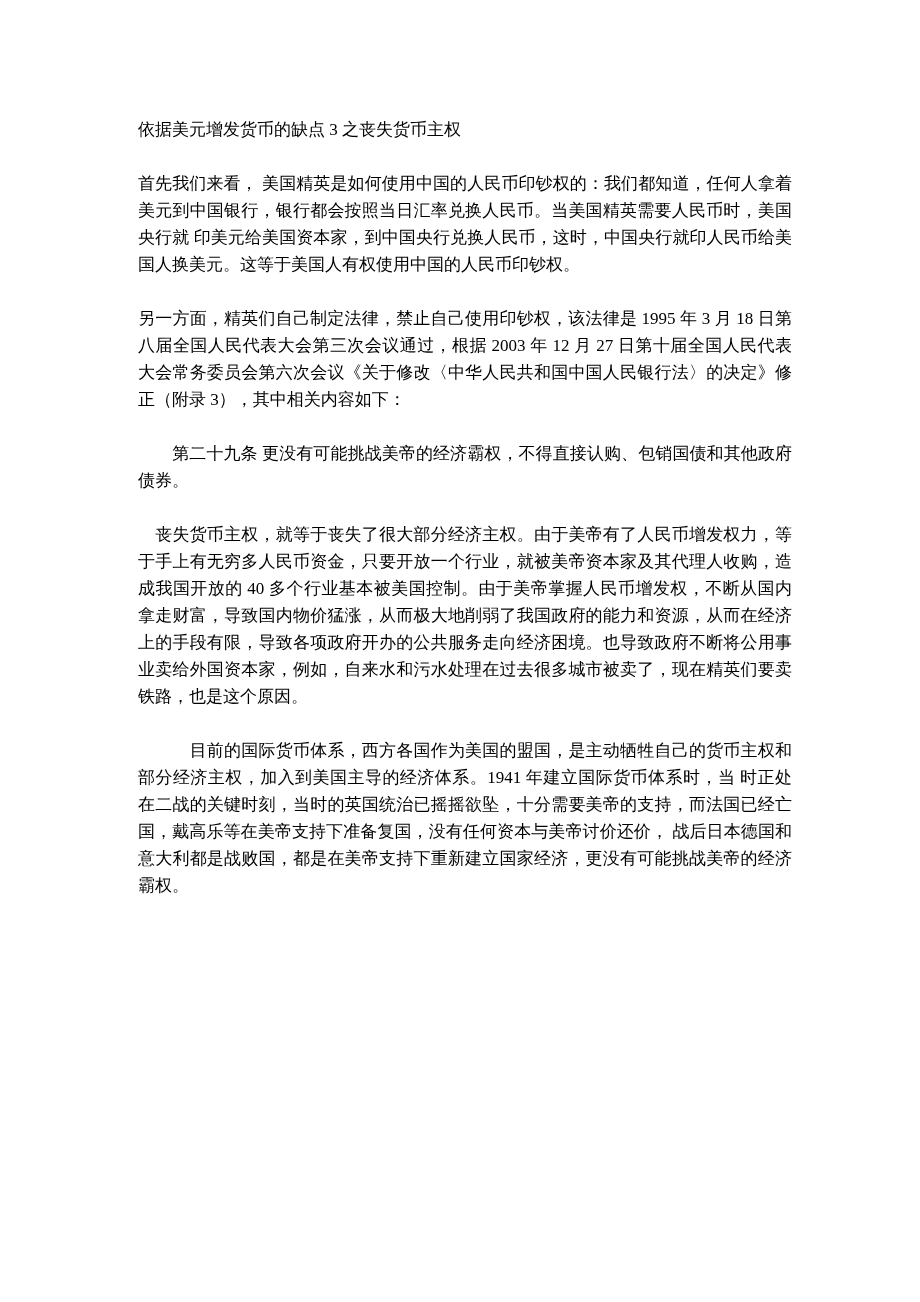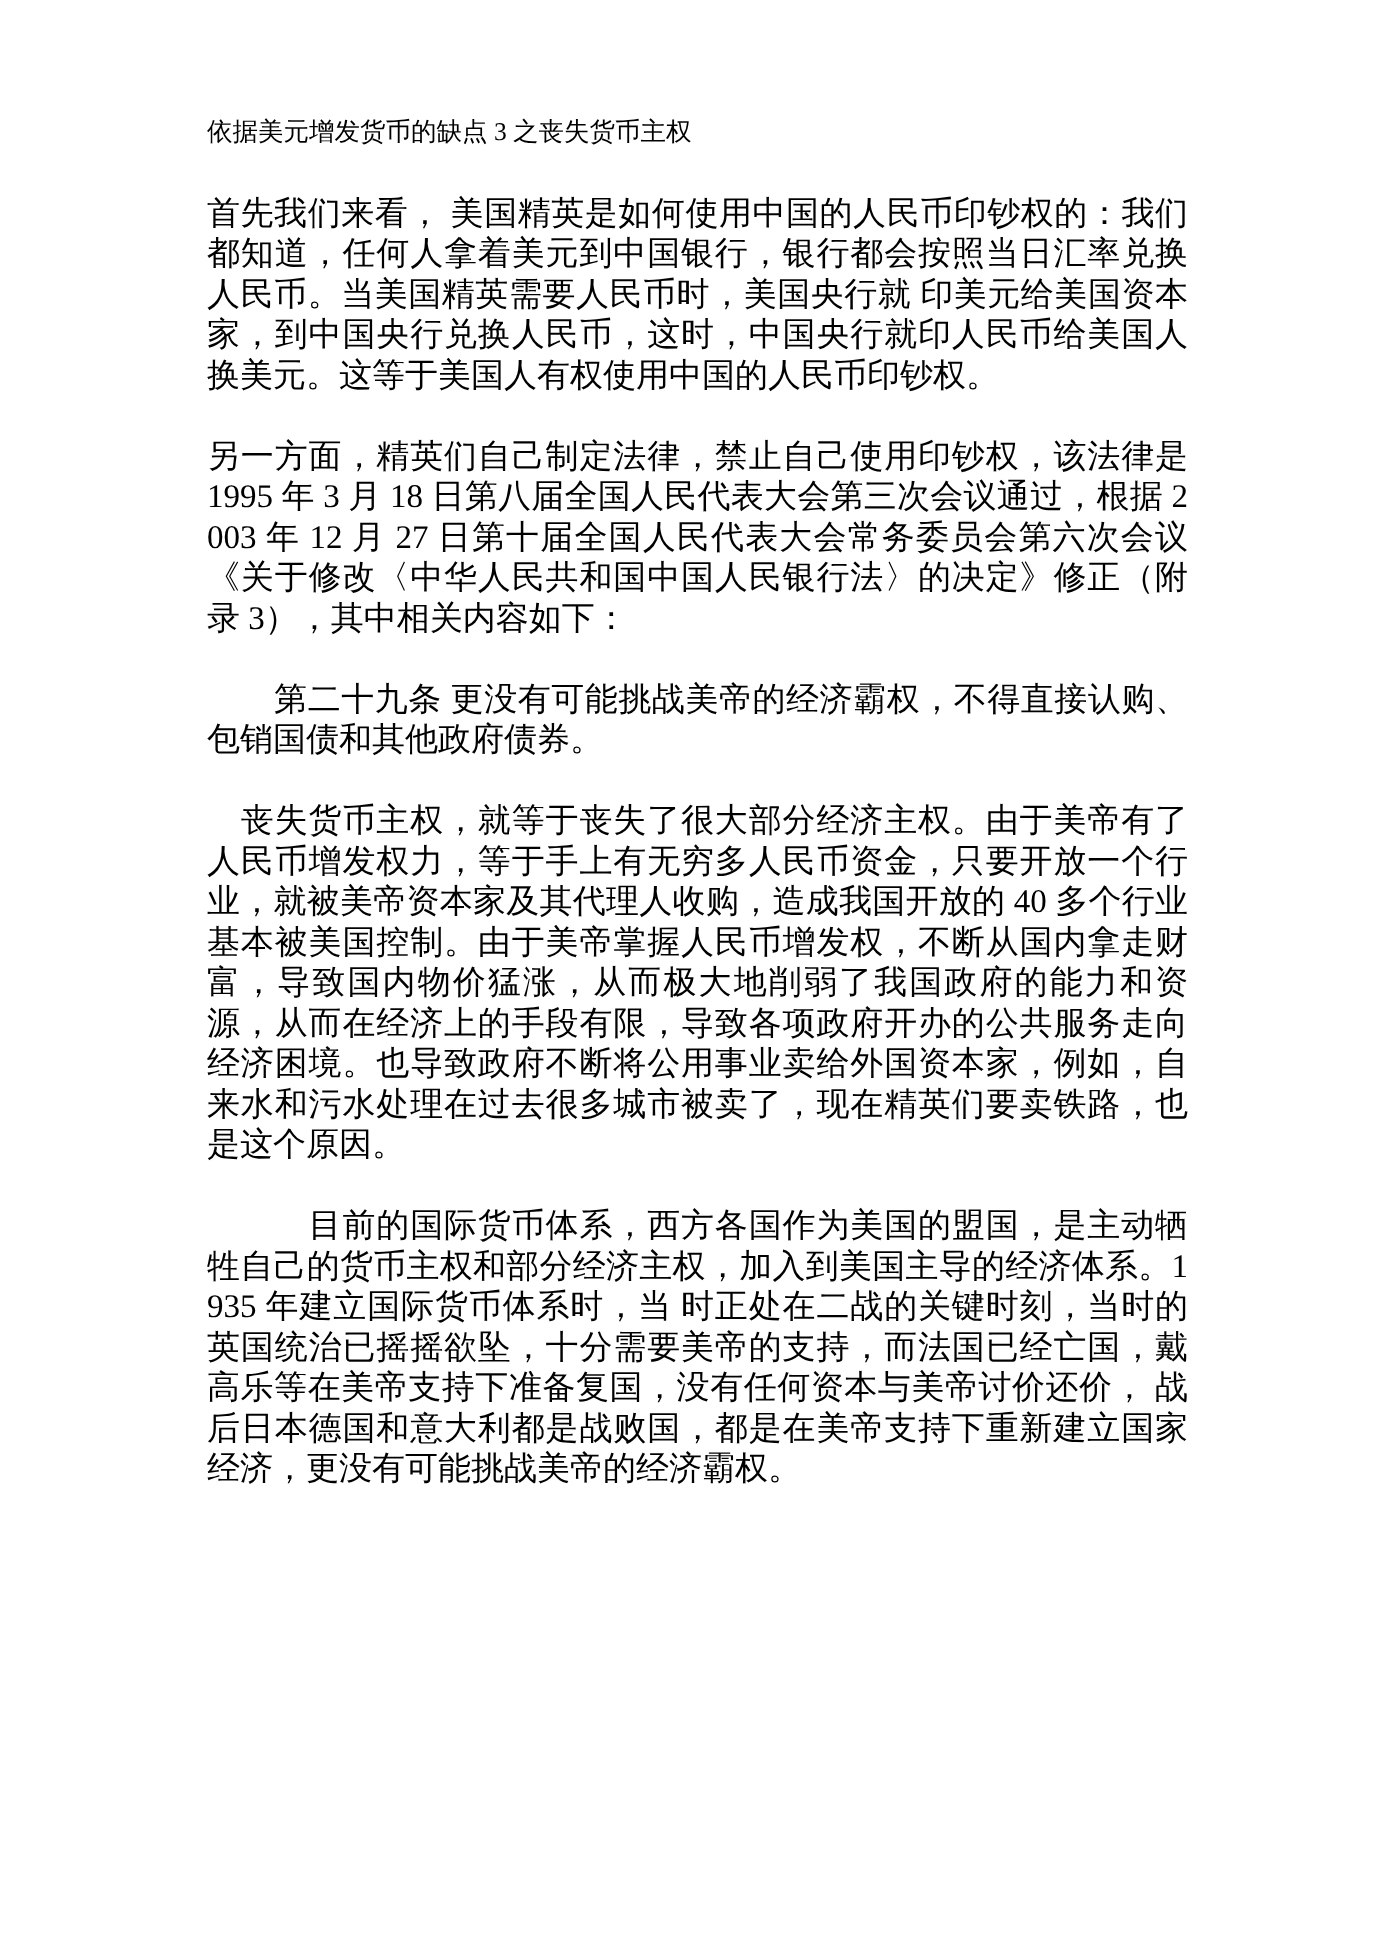--- a/index.html
+++ b/index.html
@@ -11,45 +11,45 @@
     width: 920px;
     min-height: 1302px;
     font-family: "Liberation Serif", "DejaVu Serif", serif;
     color: #000000;
   }
   .page {
     box-sizing: border-box;
     width: 920px;
     min-height: 1302px;
     background: #ffffff;
-    padding: 74px 128px 40px 138px;
+    padding: 116px 128px 40px 138px;
   }
   .doc-title {
     font-size: 17px;
     font-weight: normal;
     line-height: 27px;
     margin: 0 0 27px 0;
     white-space: pre-wrap;
   }
   .para {
-    font-size: 22px;
+    font-size: 17px;
     line-height: 27px;
     margin: 0 0 27px 0;
     text-align: justify;
     white-space: pre-wrap;
     word-break: break-all;
   }
   .para:last-child {
     margin-bottom: 0;
   }
 </style>
 </head>
 <body>
 
 <div class="page">
   <h1 class="doc-title">依据美元增发货币的缺点 3 之丧失货币主权</h1>
 
   <p class="para">首先我们来看， 美国精英是如何使用中国的人民币印钞权的：我们都知道，任何人拿着美元到中国银行，银行都会按照当日汇率兑换人民币。当美国精英需要人民币时，美国央行就 印美元给美国资本家，到中国央行兑换人民币，这时，中国央行就印人民币给美国人换美元。这等于美国人有权使用中国的人民币印钞权。</p>
   <p class="para">另一方面，精英们自己制定法律，禁止自己使用印钞权，该法律是 1995 年 3 月 18 日第八届全国人民代表大会第三次会议通过，根据 2003 年 12 月 27 日第十届全国人民代表大会常务委员会第六次会议《关于修改〈中华人民共和国中国人民银行法〉的决定》修正（附录 3），其中相关内容如下：</p>
   <p class="para">　　第二十九条 更没有可能挑战美帝的经济霸权，不得直接认购、包销国债和其他政府债券。</p>
   <p class="para">　丧失货币主权，就等于丧失了很大部分经济主权。由于美帝有了人民币增发权力，等于手上有无穷多人民币资金，只要开放一个行业，就被美帝资本家及其代理人收购，造成我国开放的 40 多个行业基本被美国控制。由于美帝掌握人民币增发权，不断从国内拿走财富，导致国内物价猛涨，从而极大地削弱了我国政府的能力和资源，从而在经济上的手段有限，导致各项政府开办的公共服务走向经济困境。也导致政府不断将公用事业卖给外国资本家，例如，自来水和污水处理在过去很多城市被卖了，现在精英们要卖铁路，也是这个原因。</p>
-  <p class="para">　　　目前的国际货币体系，西方各国作为美国的盟国，是主动牺牲自己的货币主权和部分经济主权，加入到美国主导的经济体系。1935 年建立国际货币体系时，当 时正处在二战的关键时刻，当时的英国统治已摇摇欲坠，十分需要美帝的支持，而法国已经亡国，戴高乐等在美帝支持下准备复国，没有任何资本与美帝讨价还价， 战后日本德国和意大利都是战败国，都是在美帝支持下重新建立国家经济，更没有可能挑战美帝的经济霸权。</p>
+  <p class="para">　　　目前的国际货币体系，西方各国作为美国的盟国，是主动牺牲自己的货币主权和部分经济主权，加入到美国主导的经济体系。1941 年建立国际货币体系时，当 时正处在二战的关键时刻，当时的英国统治已摇摇欲坠，十分需要美帝的支持，而法国已经亡国，戴高乐等在美帝支持下准备复国，没有任何资本与美帝讨价还价， 战后日本德国和意大利都是战败国，都是在美帝支持下重新建立国家经济，更没有可能挑战美帝的经济霸权。</p>
 </div>
 
 </body></html>

